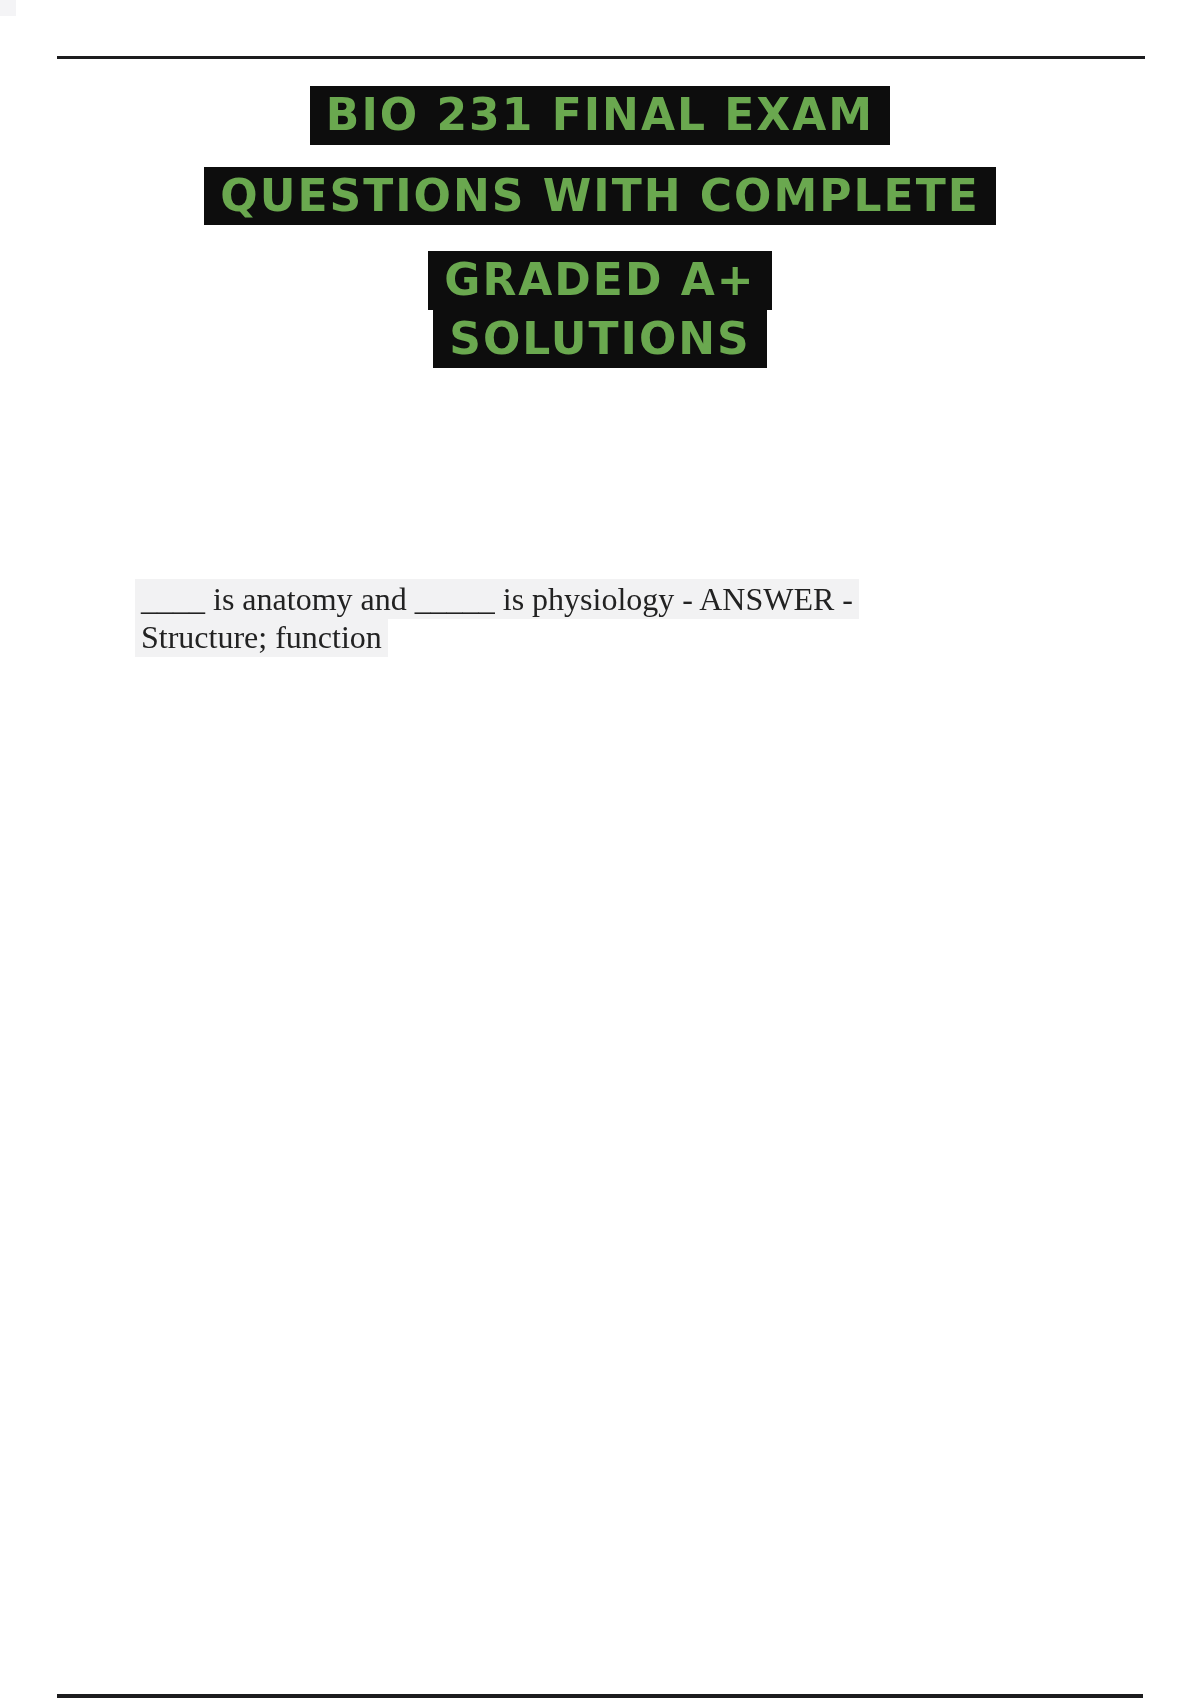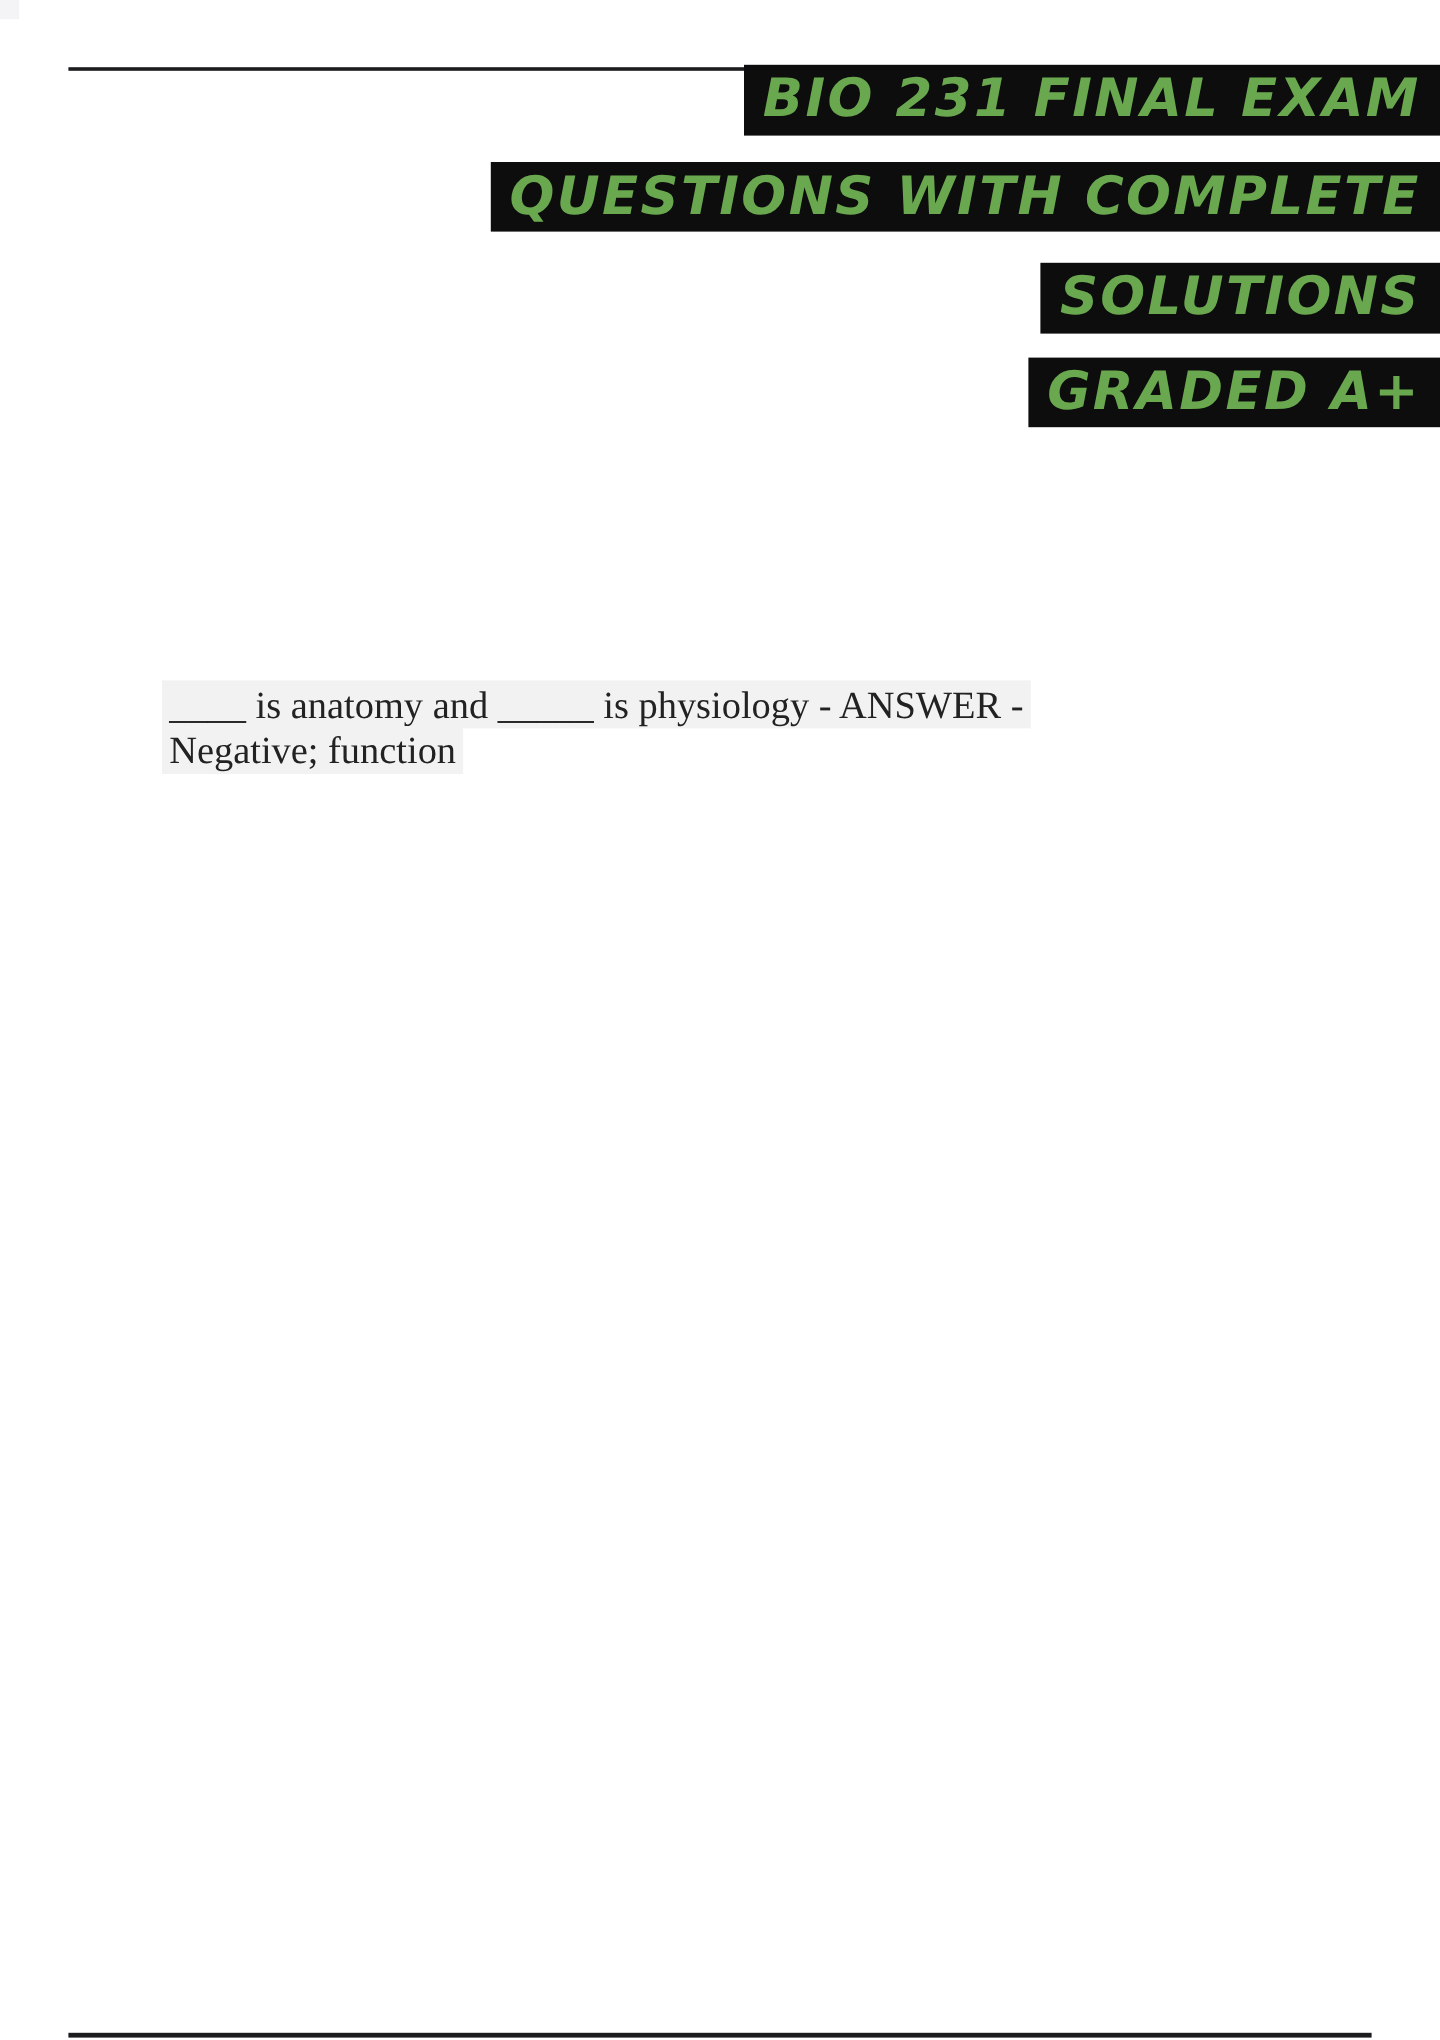--- a/index.html
+++ b/index.html
@@ -33,24 +33,23 @@
     background:var(--rule);
   }
   .rule-bottom{
     position:absolute;
     left:57px;top:1694px;
     width:1086px;height:4px;
     background:var(--rule);
   }
   .title-block{
     position:relative;
-    padding-top:54px;
-    text-align:right;
+    padding-top:86px;
+    text-align:center;
     font-family:"DejaVu Sans", sans-serif;
-    font-style:italic;
   }
   .title-line{margin:0 0 22px 0;}
   .title-line.l2{margin-bottom:26px;}
   .title-line.l3{margin-bottom:20px;}
   .title-line.l4{margin-bottom:0;}
   .title-chip{
     display:inline-block;
     background:var(--title_bg);
     color:var(--title_green);
     font-size:44px;
@@ -86,30 +85,30 @@
 
   <div class="rule-top"></div>
 
   <div class="title-block">
     <div class="title-line l1">
       <span class="title-chip">BIO 231 FINAL EXAM</span>
     </div>
     <div class="title-line l2">
       <span class="title-chip">QUESTIONS WITH COMPLETE</span>
     </div>
+    <div class="title-line l4">
+      <span class="title-chip">GRADED A+</span>
+    </div>
     <div class="title-line l3">
       <span class="title-chip">SOLUTIONS</span>
-    </div>
-    <div class="title-line l4">
-      <span class="title-chip">GRADED A+</span>
     </div>
   </div>
 
   <div class="body-block">
     <p class="qa-item">
       <span class="qa-text">____ is anatomy and _____ is physiology - ANSWER -
-Negative; function</span>
+Structure; function</span>
     </p>
   </div>
 
   <div class="rule-bottom"></div>
 
 </div>
 
 </body></html>

